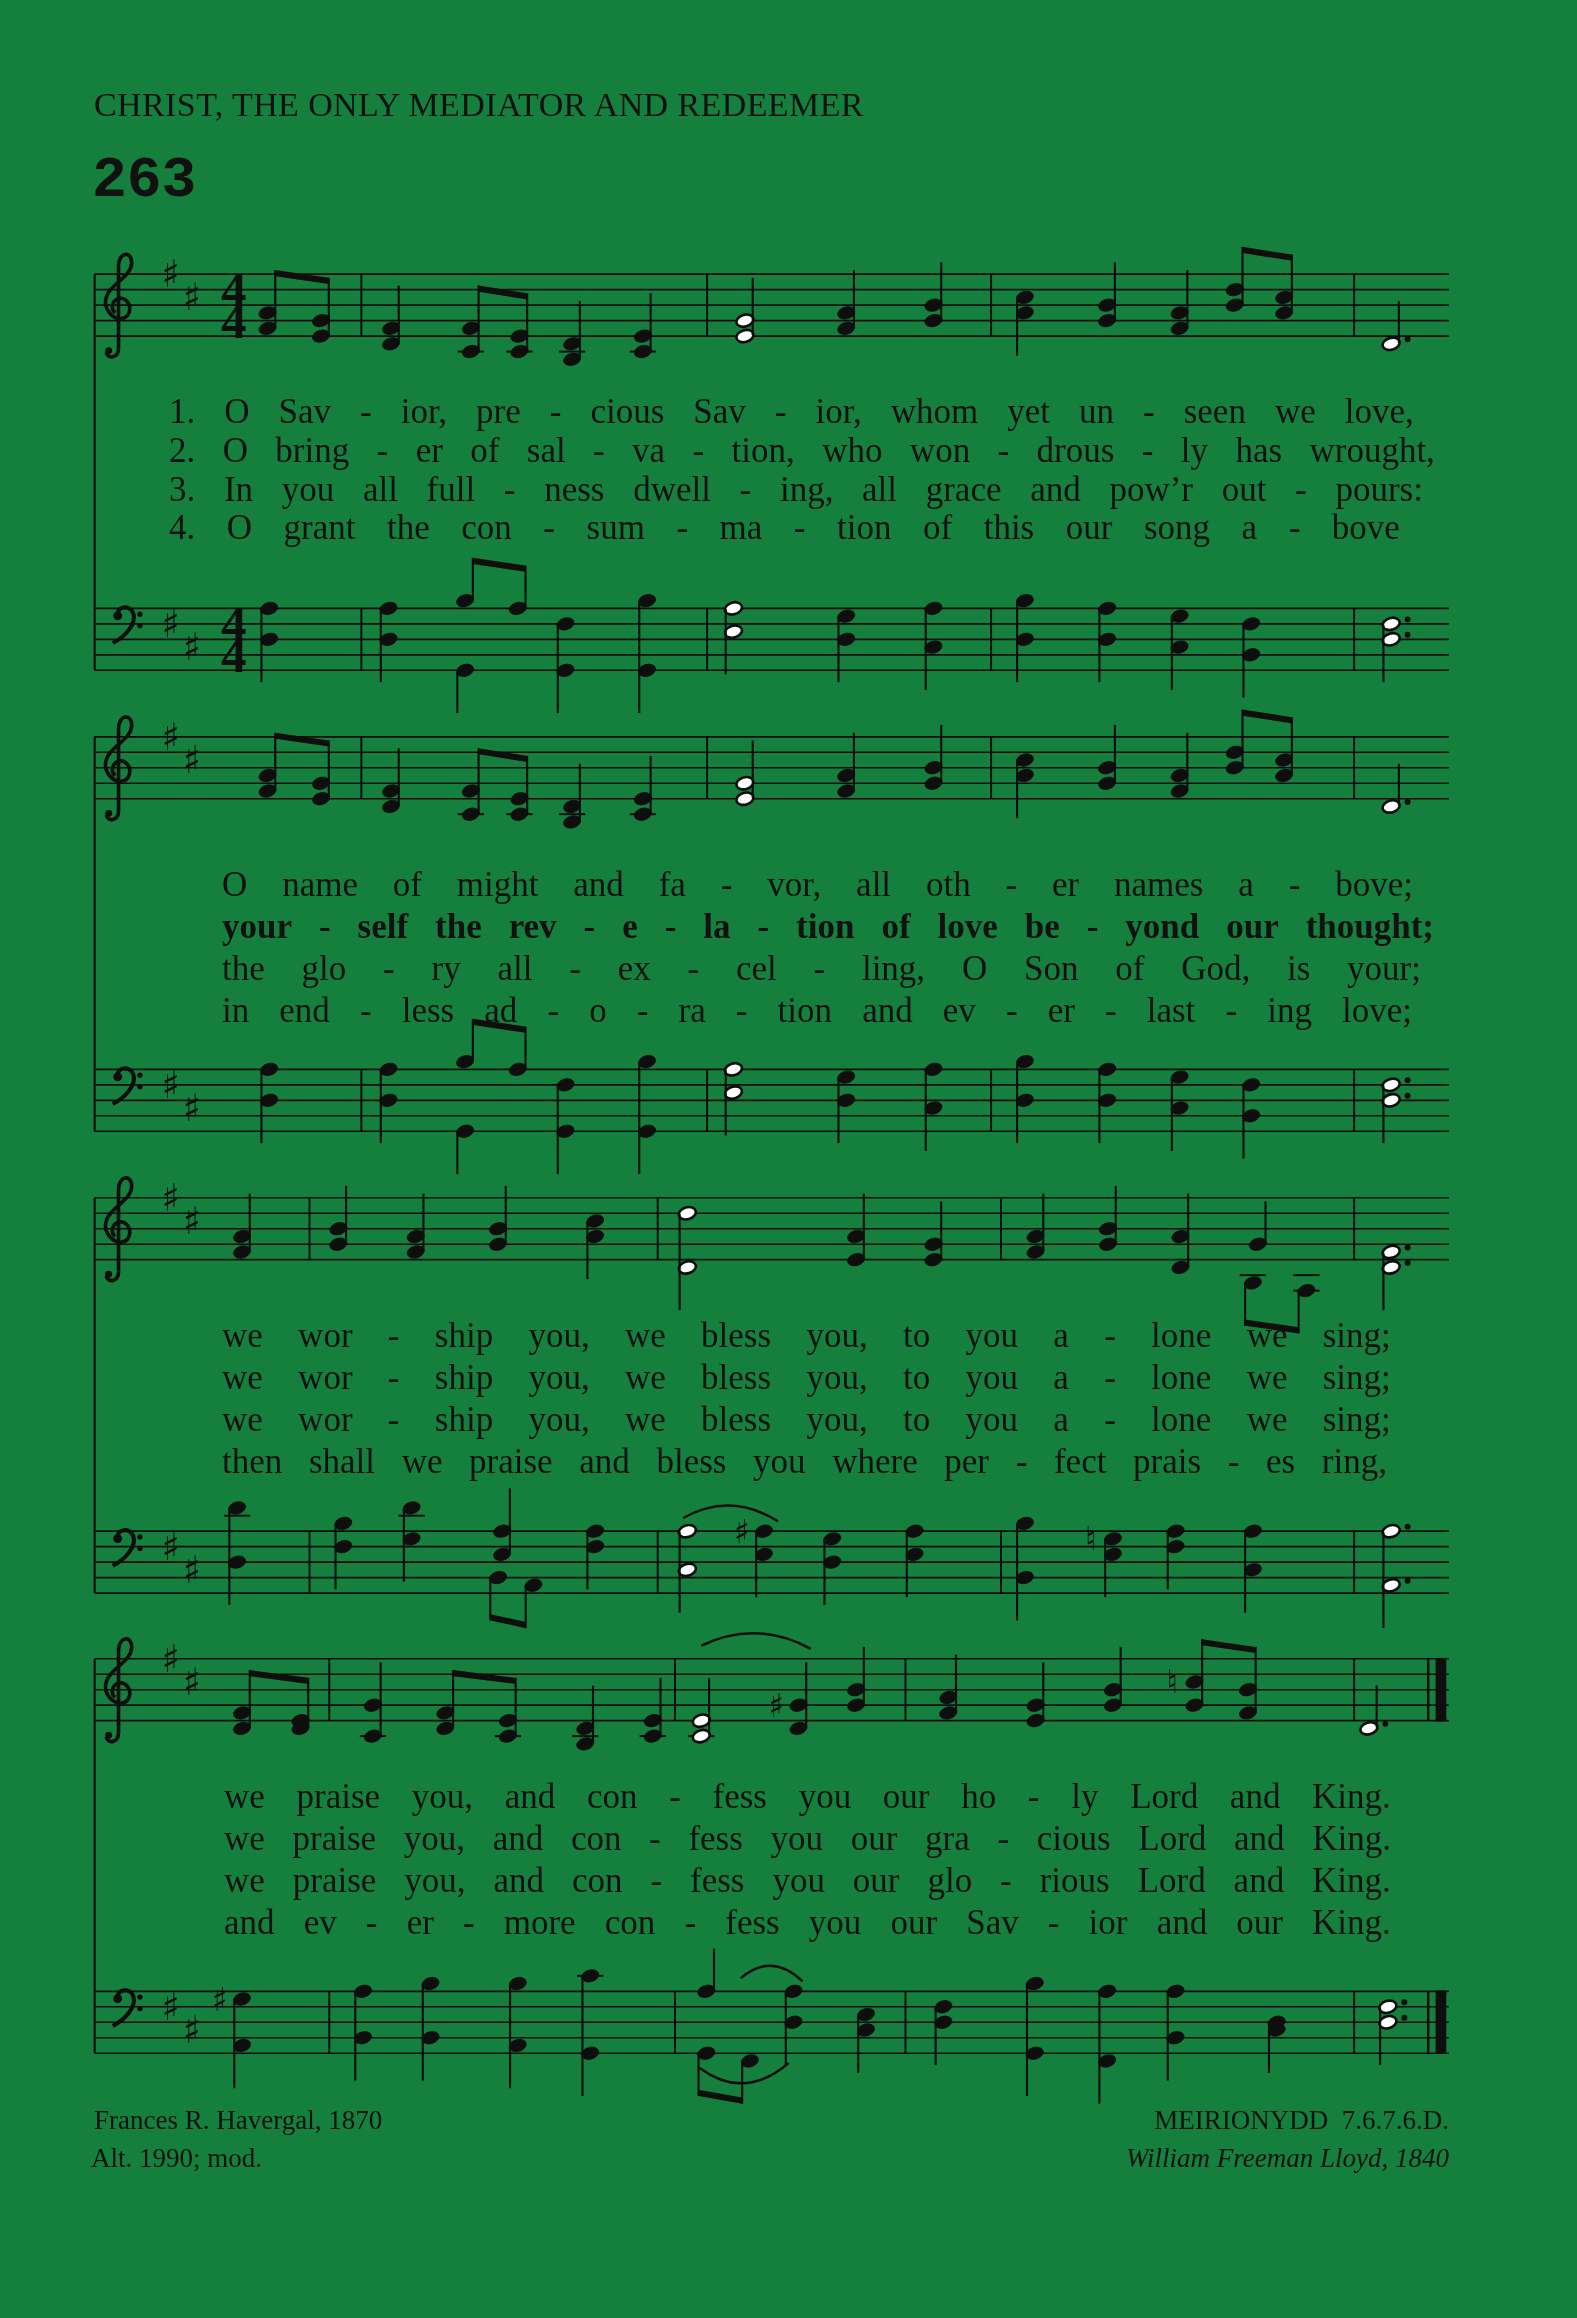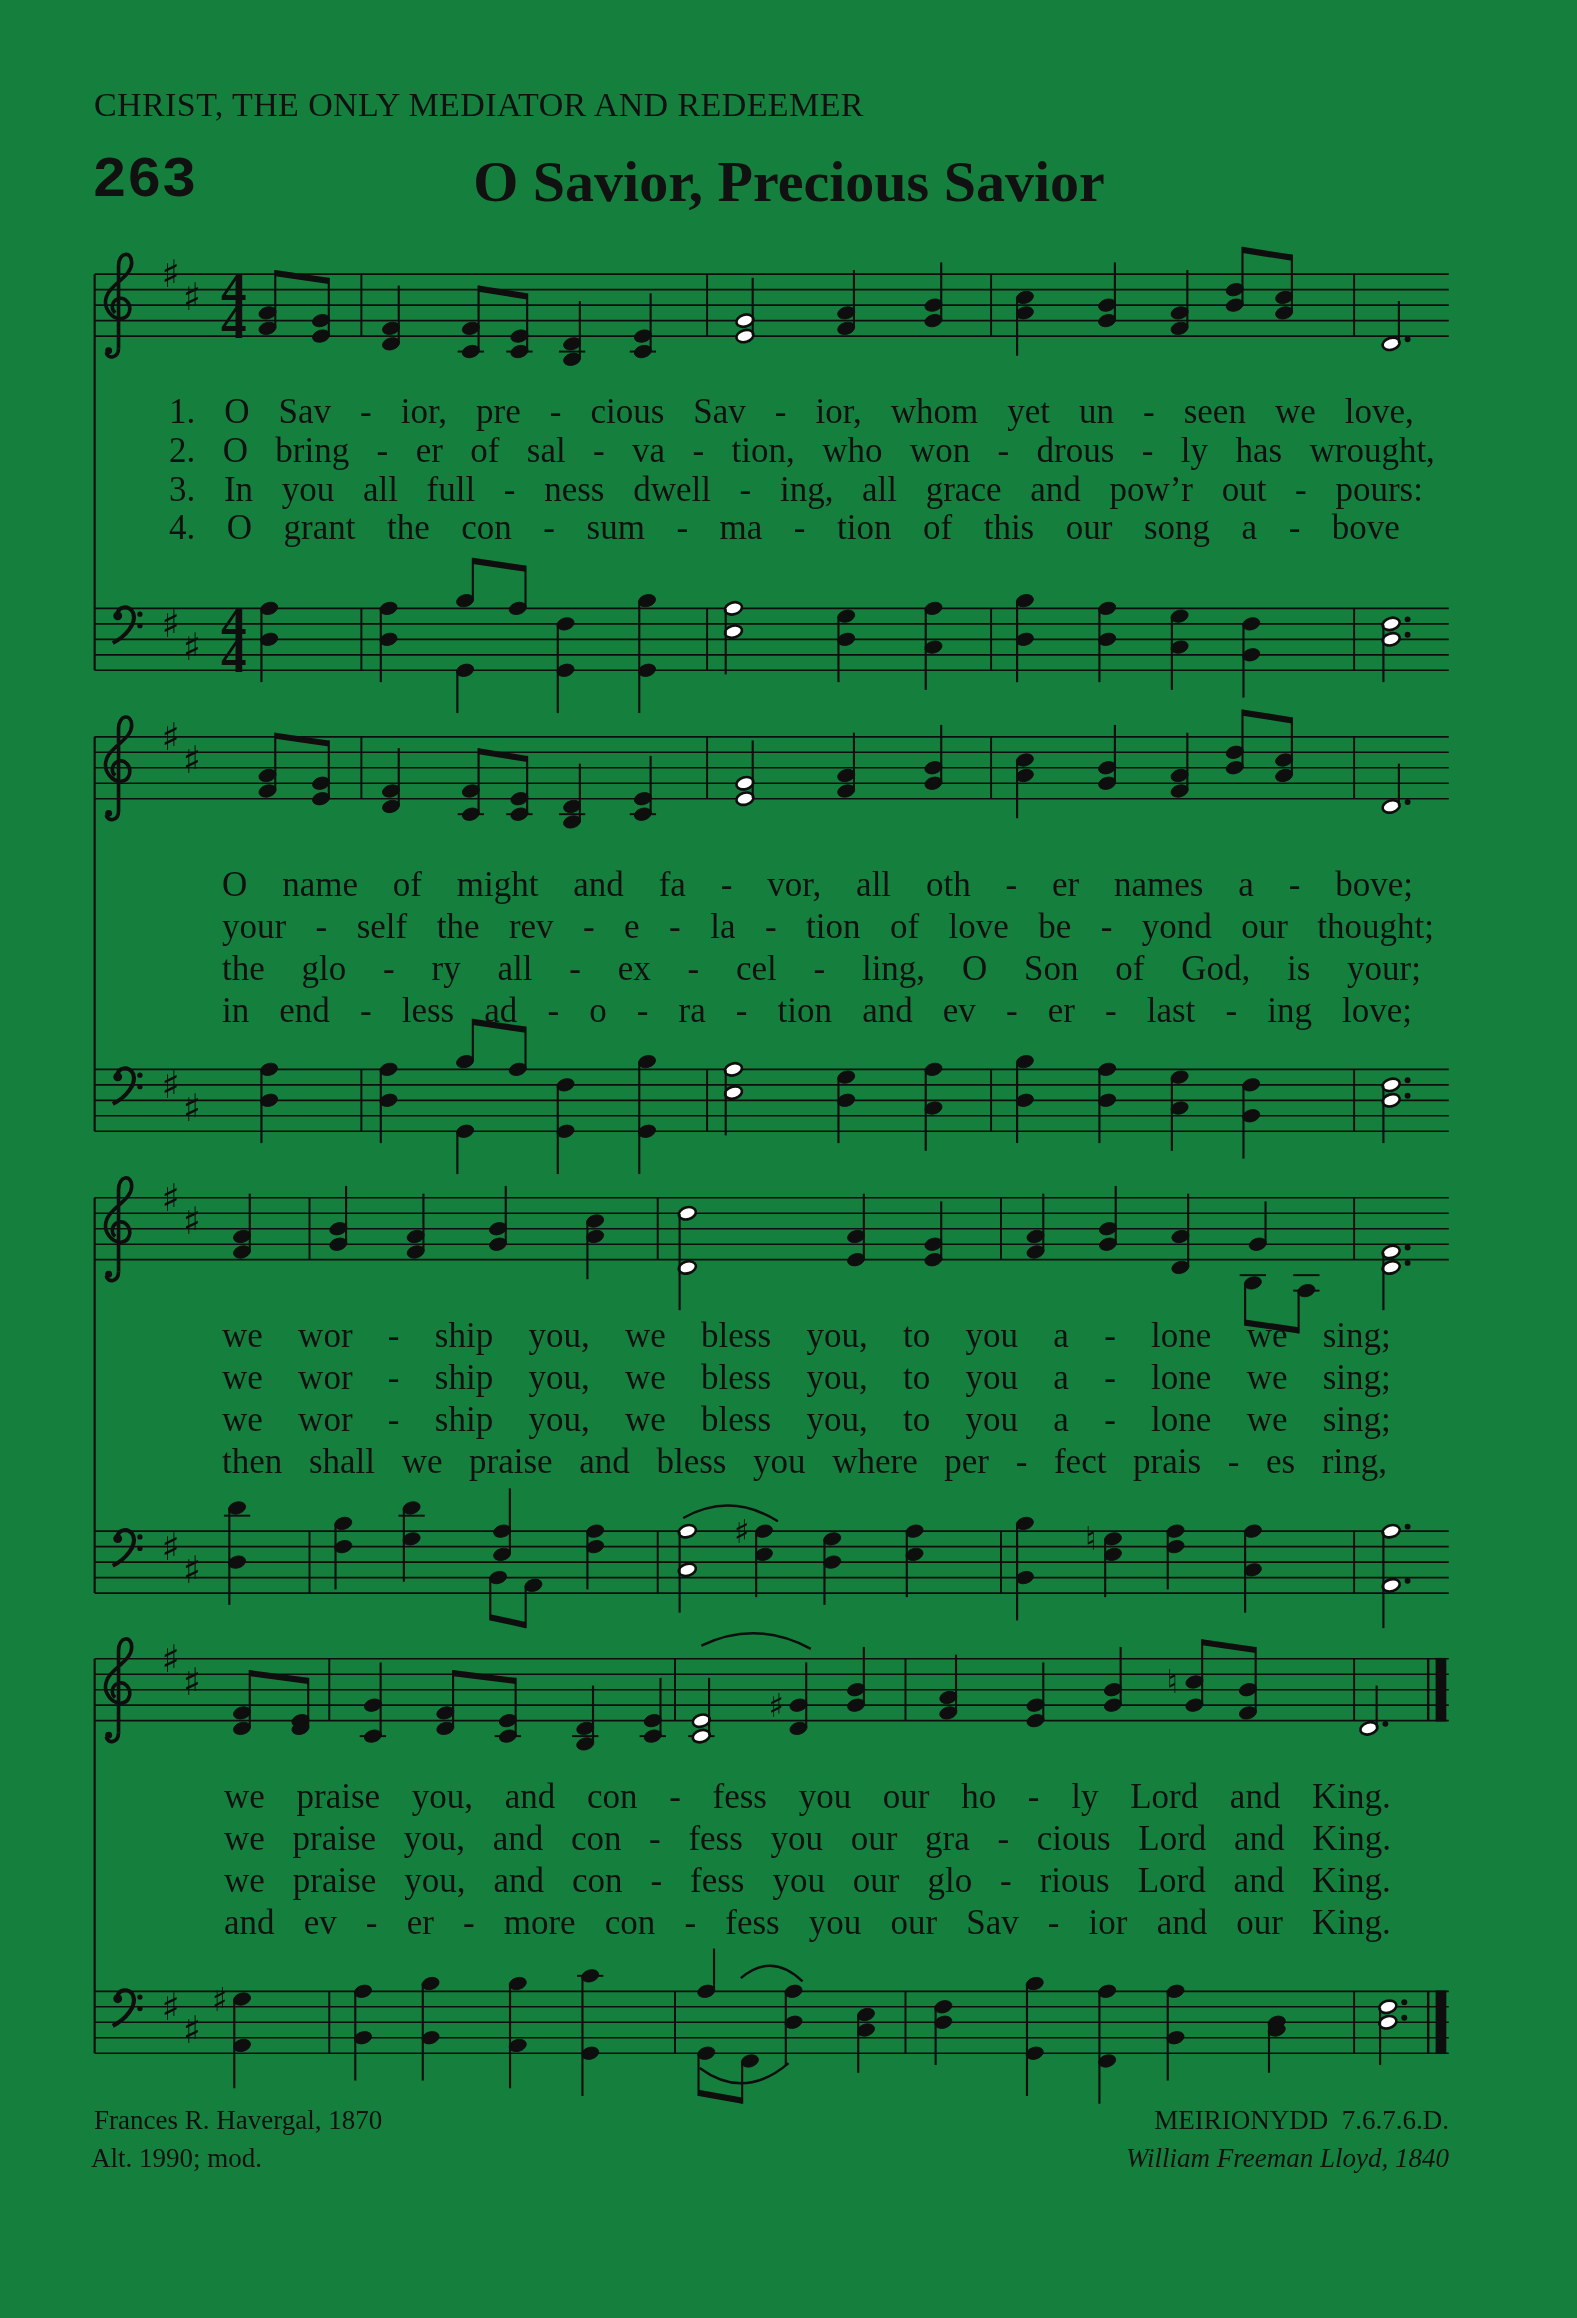--- a/index.html
+++ b/index.html
@@ -18,21 +18,20 @@
   .fr2{right:129px;top:2145px;text-align:right;font-style:italic;}
   svg{position:absolute;left:0;top:0;}
   svg *{stroke-linecap:butt;}
 </style>
 </head>
 <body>
 
 <div class="page">
   <div class="abs hdr">CHRIST, THE ONLY MEDIATOR AND REDEEMER</div>
   <div class="abs num">263</div>
-  <div class="abs ttl">O Savior, Precious Savior</div>
 
   <svg id="score" width="1578" height="2319" viewBox="0 0 1917 2817">
       <g></g>
       <line x1="115" y1="333" x2="1760" y2="333" stroke="#0e0e0e" stroke-width="2"></line>
       <line x1="115" y1="351.8" x2="1760" y2="351.8" stroke="#0e0e0e" stroke-width="2"></line>
       <line x1="115" y1="370.6" x2="1760" y2="370.6" stroke="#0e0e0e" stroke-width="2"></line>
       <line x1="115" y1="389.4" x2="1760" y2="389.4" stroke="#0e0e0e" stroke-width="2"></line>
       <line x1="115" y1="408.2" x2="1760" y2="408.2" stroke="#0e0e0e" stroke-width="2"></line>
       <g transform="translate(133,333)" fill="none" stroke="#0e0e0e" stroke-width="4.4">
         <path d="M 11,90 L 11,-10 C 11,-27 27,-29 27,-14 C 27,-2 14,6 5,15 C -6,25 -8,37 0,47 C 8,57 21,56 24,46 C 27,35 18,27 10,30 C 3,33 1,42 7,47"></path>
@@ -590,21 +589,21 @@
       <path d="M 850,2512.2 Q 904,2552.2 958,2506.2" fill="none" stroke="#0e0e0e" stroke-width="3"></path>
       <path d="M 900,2403 Q 937.5,2371 975,2407" fill="none" stroke="#0e0e0e" stroke-width="3"></path>
     </svg>
 
   <div id="lyrics">
       <div class="lyric-line" style="left: 169px; top: 394px; width: 1245px;"><span>1.</span><span>O</span><span>Sav</span><span>-</span><span>ior,</span><span>pre</span><span>-</span><span>cious</span><span>Sav</span><span>-</span><span>ior,</span><span>whom</span><span>yet</span><span>un</span><span>-</span><span>seen</span><span>we</span><span>love,</span></div>
       <div class="lyric-line" style="left: 169px; top: 433px; width: 1266px;"><span>2.</span><span>O</span><span>bring</span><span>-</span><span>er</span><span>of</span><span>sal</span><span>-</span><span>va</span><span>-</span><span>tion,</span><span>who</span><span>won</span><span>-</span><span>drous</span><span>-</span><span>ly</span><span>has</span><span>wrought,</span></div>
       <div class="lyric-line" style="left: 169px; top: 472px; width: 1254px;"><span>3.</span><span>In</span><span>you</span><span>all</span><span>full</span><span>-</span><span>ness</span><span>dwell</span><span>-</span><span>ing,</span><span>all</span><span>grace</span><span>and</span><span>pow’r</span><span>out</span><span>-</span><span>pours:</span></div>
       <div class="lyric-line" style="left: 169px; top: 510px; width: 1231px;"><span>4.</span><span>O</span><span>grant</span><span>the</span><span>con</span><span>-</span><span>sum</span><span>-</span><span>ma</span><span>-</span><span>tion</span><span>of</span><span>this</span><span>our</span><span>song</span><span>a</span><span>-</span><span>bove</span></div>
       <div class="lyric-line" style="left: 222px; top: 867px; width: 1191px;"><span>O</span><span>name</span><span>of</span><span>might</span><span>and</span><span>fa</span><span>-</span><span>vor,</span><span>all</span><span>oth</span><span>-</span><span>er</span><span>names</span><span>a</span><span>-</span><span>bove;</span></div>
-      <div class="lyric-line" style="left: 222px; top: 909px; width: 1212px;"><span>your</span><span>-</span><span>self</span><span>the</span><span>rev</span><span>-</span><span>e</span><span>-</span><span>la</span><span>-</span><span>tion</span><span>of</span><span>love</span><span>be</span><span>-</span><span>yond</span><span>our</span><span>thought;</span></div>
+      <div class="lyric-line" style="left: 222px; top: 909px; width: 1212px; font-weight: bold;"><span>your</span><span>-</span><span>self</span><span>the</span><span>rev</span><span>-</span><span>e</span><span>-</span><span>la</span><span>-</span><span>tion</span><span>of</span><span>love</span><span>be</span><span>-</span><span>yond</span><span>our</span><span>thought;</span></div>
       <div class="lyric-line" style="left: 222px; top: 951px; width: 1199px;"><span>the</span><span>glo</span><span>-</span><span>ry</span><span>all</span><span>-</span><span>ex</span><span>-</span><span>cel</span><span>-</span><span>ling,</span><span>O</span><span>Son</span><span>of</span><span>God,</span><span>is</span><span>your;</span></div>
       <div class="lyric-line" style="left: 222px; top: 993px; width: 1190px;"><span>in</span><span>end</span><span>-</span><span>less</span><span>ad</span><span>-</span><span>o</span><span>-</span><span>ra</span><span>-</span><span>tion</span><span>and</span><span>ev</span><span>-</span><span>er</span><span>-</span><span>last</span><span>-</span><span>ing</span><span>love;</span></div>
       <div class="lyric-line" style="left: 222px; top: 1318px; width: 1169px;"><span>we</span><span>wor</span><span>-</span><span>ship</span><span>you,</span><span>we</span><span>bless</span><span>you,</span><span>to</span><span>you</span><span>a</span><span>-</span><span>lone</span><span>we</span><span>sing;</span></div>
       <div class="lyric-line" style="left: 222px; top: 1360px; width: 1169px;"><span>we</span><span>wor</span><span>-</span><span>ship</span><span>you,</span><span>we</span><span>bless</span><span>you,</span><span>to</span><span>you</span><span>a</span><span>-</span><span>lone</span><span>we</span><span>sing;</span></div>
       <div class="lyric-line" style="left: 222px; top: 1402px; width: 1169px;"><span>we</span><span>wor</span><span>-</span><span>ship</span><span>you,</span><span>we</span><span>bless</span><span>you,</span><span>to</span><span>you</span><span>a</span><span>-</span><span>lone</span><span>we</span><span>sing;</span></div>
       <div class="lyric-line" style="left: 222px; top: 1444px; width: 1165px;"><span>then</span><span>shall</span><span>we</span><span>praise</span><span>and</span><span>bless</span><span>you</span><span>where</span><span>per</span><span>-</span><span>fect</span><span>prais</span><span>-</span><span>es</span><span>ring,</span></div>
       <div class="lyric-line" style="left: 224px; top: 1779px; width: 1167px;"><span>we</span><span>praise</span><span>you,</span><span>and</span><span>con</span><span>-</span><span>fess</span><span>you</span><span>our</span><span>ho</span><span>-</span><span>ly</span><span>Lord</span><span>and</span><span>King.</span></div>
       <div class="lyric-line" style="left: 224px; top: 1821px; width: 1167px;"><span>we</span><span>praise</span><span>you,</span><span>and</span><span>con</span><span>-</span><span>fess</span><span>you</span><span>our</span><span>gra</span><span>-</span><span>cious</span><span>Lord</span><span>and</span><span>King.</span></div>
       <div class="lyric-line" style="left: 224px; top: 1863px; width: 1167px;"><span>we</span><span>praise</span><span>you,</span><span>and</span><span>con</span><span>-</span><span>fess</span><span>you</span><span>our</span><span>glo</span><span>-</span><span>rious</span><span>Lord</span><span>and</span><span>King.</span></div>
       <div class="lyric-line" style="left: 224px; top: 1905px; width: 1167px;"><span>and</span><span>ev</span><span>-</span><span>er</span><span>-</span><span>more</span><span>con</span><span>-</span><span>fess</span><span>you</span><span>our</span><span>Sav</span><span>-</span><span>ior</span><span>and</span><span>our</span><span>King.</span></div>

